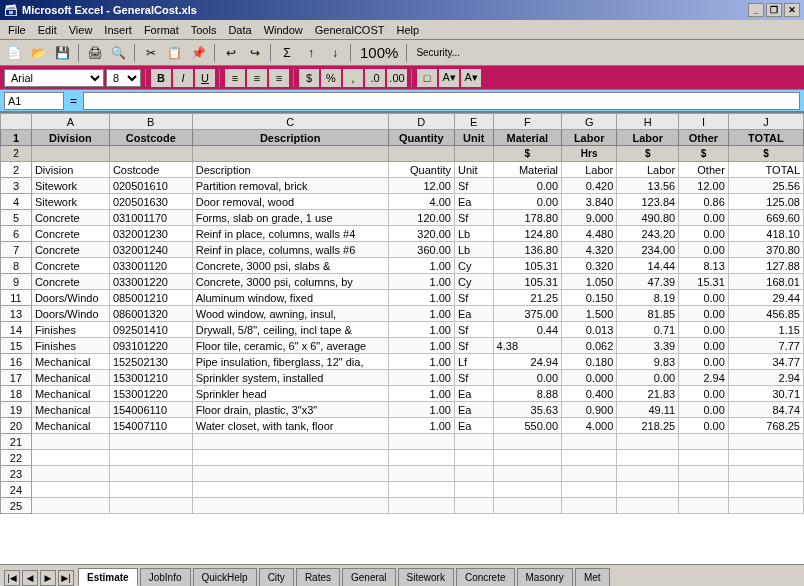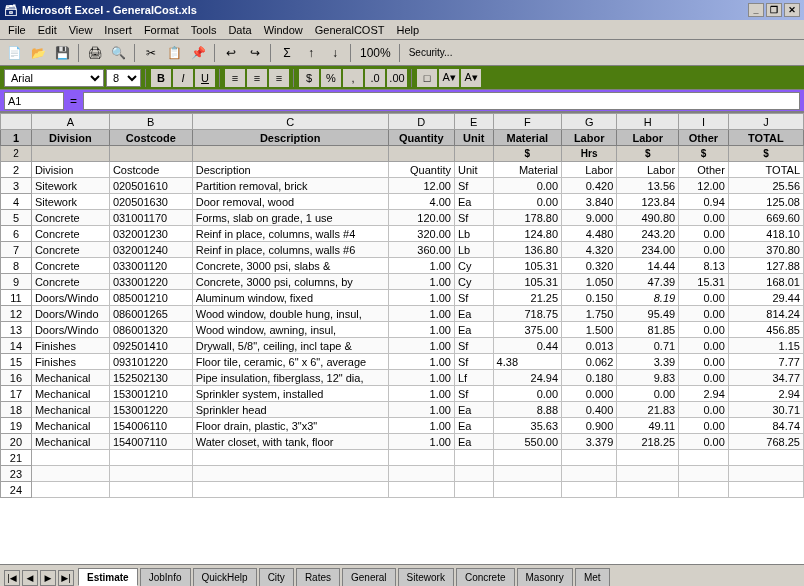--- a/index.html
+++ b/index.html
@@ -58,21 +58,21 @@
       width: 22px; height: 20px;
       background: #d4d0c8;
       border: 1px solid transparent;
       display: flex; align-items: center; justify-content: center;
       cursor: pointer; font-size: 12px;
     }
     .toolbar-separator { width: 2px; height: 18px; border-left: 1px solid #808080; margin: 0 2px; }
     
     
     .formula-bar {
-      background: #8b5cf6;
+      background: #7dd3fc;
       height: 22px;
       display: flex;
       align-items: center;
       padding: 0 4px;
       gap: 4px;
       border-bottom: 1px solid #808080;
     }
     .cell-ref-box {
       width: 60px; height: 18px;
       background: white;
@@ -85,21 +85,21 @@
       flex: 1;
       height: 18px;
       background: white;
       border: 1px solid #808080;
       padding: 0 3px;
       font-size: 11px;
     }
     
     
     .font-bar {
-      background: #4d7c0f;
+      background: #be185d;
       height: 24px;
       display: flex;
       align-items: center;
       padding: 0 4px;
       gap: 2px;
       border-bottom: 1px solid #808080;
     }
     .font-select {
       width: 100px; height: 18px;
       background: white;
@@ -281,21 +281,21 @@
   <div class="toolbar-btn">📋</div>
   <div class="toolbar-btn">📌</div>
   <div class="toolbar-separator"></div>
   <div class="toolbar-btn">↩</div>
   <div class="toolbar-btn">↪</div>
   <div class="toolbar-separator"></div>
   <div class="toolbar-btn">Σ</div>
   <div class="toolbar-btn">↑</div>
   <div class="toolbar-btn">↓</div>
   <div class="toolbar-separator"></div>
-  <span style="font-size:12px;padding:0 4px;">100%</span>
+  <span style="font-size:15px;padding:0 4px;">100%</span>
   <div class="toolbar-separator"></div>
   <span style="font-size:10px;padding:0 4px;">Security...</span>
 </div>
 
 <div class="font-bar">
   <select class="font-select">
     <option>Arial</option>
   </select>
   <select class="size-select">
     <option>8</option>
@@ -418,21 +418,21 @@
           <tr class="data-row">
             <td class="row-num">4</td>
             <td class="col-a overflow-right">Sitework</td>
             <td class="col-b overflow-right">020501630</td>
             <td class="col-c overflow-right">Door removal, wood</td>
             <td class="col-d" style="text-align: right;">4.00</td>
             <td class="col-e">Ea</td>
             <td class="col-f" style="text-align: right;">0.00</td>
             <td class="col-g" style="text-align: right;">3.840</td>
             <td class="col-h" style="text-align: right;">123.84</td>
-            <td class="col-i" style="text-align: right;">0.94</td>
+            <td class="col-i" style="text-align: right;">0.86</td>
             <td class="col-j" style="text-align: right;">125.08</td>
           </tr>
           <tr class="data-row">
             <td class="row-num">5</td>
             <td class="col-a overflow-right">Concrete</td>
             <td class="col-b overflow-right">031001170</td>
             <td class="col-c overflow-right">Forms, slab on grade, 1 use</td>
             <td class="col-d" style="text-align: right;">120.00</td>
             <td class="col-e">Sf</td>
             <td class="col-f" style="text-align: right;">178.80</td>
@@ -495,36 +495,23 @@
           </tr>
           <tr class="data-row">
             <td class="row-num">11</td>
             <td class="col-a overflow-right">Doors/Windo</td>
             <td class="col-b overflow-right">085001210</td>
             <td class="col-c overflow-right">Aluminum window, fixed</td>
             <td class="col-d" style="text-align: right;">1.00</td>
             <td class="col-e">Sf</td>
             <td class="col-f" style="text-align: right;">21.25</td>
             <td class="col-g" style="text-align: right;">0.150</td>
-            <td class="col-h" style="text-align: right; font-style: italic;">8.19</td>
+            <td class="col-h" style="text-align: right;">8.19</td>
             <td class="col-i" style="text-align: right;">0.00</td>
             <td class="col-j" style="text-align: right;">29.44</td>
-          </tr>
-          <tr class="data-row">
-            <td class="row-num">12</td>
-            <td class="col-a overflow-right">Doors/Windo</td>
-            <td class="col-b overflow-right">086001265</td>
-            <td class="col-c overflow-right">Wood window, double hung, insul,</td>
-            <td class="col-d" style="text-align: right;">1.00</td>
-            <td class="col-e">Ea</td>
-            <td class="col-f" style="text-align: right;">718.75</td>
-            <td class="col-g" style="text-align: right;">1.750</td>
-            <td class="col-h" style="text-align: right;">95.49</td>
-            <td class="col-i" style="text-align: right;">0.00</td>
-            <td class="col-j" style="text-align: right;">814.24</td>
           </tr>
           <tr class="data-row">
             <td class="row-num">13</td>
             <td class="col-a overflow-right">Doors/Windo</td>
             <td class="col-b overflow-right">086001320</td>
             <td class="col-c overflow-right">Wood window, awning, insul,</td>
             <td class="col-d" style="text-align: right;">1.00</td>
             <td class="col-e">Ea</td>
             <td class="col-f" style="text-align: right;">375.00</td>
             <td class="col-g" style="text-align: right;">1.500</td>
@@ -611,53 +598,79 @@
             <td class="col-j" style="text-align: right;">84.74</td>
           </tr>
           <tr class="data-row">
             <td class="row-num">20</td>
             <td class="col-a overflow-right">Mechanical</td>
             <td class="col-b overflow-right">154007110</td>
             <td class="col-c overflow-right">Water closet, with tank, floor</td>
             <td class="col-d" style="text-align: right;">1.00</td>
             <td class="col-e">Ea</td>
             <td class="col-f" style="text-align: right;">550.00</td>
-            <td class="col-g" style="text-align: right;">3.379</td>
+            <td class="col-g" style="text-align: right;">4.000</td>
             <td class="col-h" style="text-align: right;">218.25</td>
             <td class="col-i" style="text-align: right;">0.00</td>
             <td class="col-j" style="text-align: right;">768.25</td>
           </tr>
           <tr class="data-row">
             <td class="row-num">21</td>
             <td class="col-a overflow-right"></td>
             <td class="col-b overflow-right"></td>
             <td class="col-c overflow-right"></td>
             <td class="col-d" style="text-align: right;"></td>
             <td class="col-e"></td>
             <td class="col-f" style="text-align: right;"></td>
             <td class="col-g" style="text-align: right;"></td>
             <td class="col-h" style="text-align: right;"></td>
             <td class="col-i" style="text-align: right;"></td>
             <td class="col-j" style="text-align: right;"></td>
           </tr>
           <tr class="data-row">
+            <td class="row-num">22</td>
+            <td class="col-a overflow-right"></td>
+            <td class="col-b overflow-right"></td>
+            <td class="col-c overflow-right"></td>
+            <td class="col-d" style="text-align: right;"></td>
+            <td class="col-e"></td>
+            <td class="col-f" style="text-align: right;"></td>
+            <td class="col-g" style="text-align: right;"></td>
+            <td class="col-h" style="text-align: right;"></td>
+            <td class="col-i" style="text-align: right;"></td>
+            <td class="col-j" style="text-align: right;"></td>
+          </tr>
+          <tr class="data-row">
             <td class="row-num">23</td>
             <td class="col-a overflow-right"></td>
             <td class="col-b overflow-right"></td>
             <td class="col-c overflow-right"></td>
             <td class="col-d" style="text-align: right;"></td>
             <td class="col-e"></td>
             <td class="col-f" style="text-align: right;"></td>
             <td class="col-g" style="text-align: right;"></td>
             <td class="col-h" style="text-align: right;"></td>
             <td class="col-i" style="text-align: right;"></td>
             <td class="col-j" style="text-align: right;"></td>
           </tr>
           <tr class="data-row">
             <td class="row-num">24</td>
+            <td class="col-a overflow-right"></td>
+            <td class="col-b overflow-right"></td>
+            <td class="col-c overflow-right"></td>
+            <td class="col-d" style="text-align: right;"></td>
+            <td class="col-e"></td>
+            <td class="col-f" style="text-align: right;"></td>
+            <td class="col-g" style="text-align: right;"></td>
+            <td class="col-h" style="text-align: right;"></td>
+            <td class="col-i" style="text-align: right;"></td>
+            <td class="col-j" style="text-align: right;"></td>
+          </tr>
+          <tr class="data-row">
+            <td class="row-num">25</td>
             <td class="col-a overflow-right"></td>
             <td class="col-b overflow-right"></td>
             <td class="col-c overflow-right"></td>
             <td class="col-d" style="text-align: right;"></td>
             <td class="col-e"></td>
             <td class="col-f" style="text-align: right;"></td>
             <td class="col-g" style="text-align: right;"></td>
             <td class="col-h" style="text-align: right;"></td>
             <td class="col-i" style="text-align: right;"></td>
             <td class="col-j" style="text-align: right;"></td>

